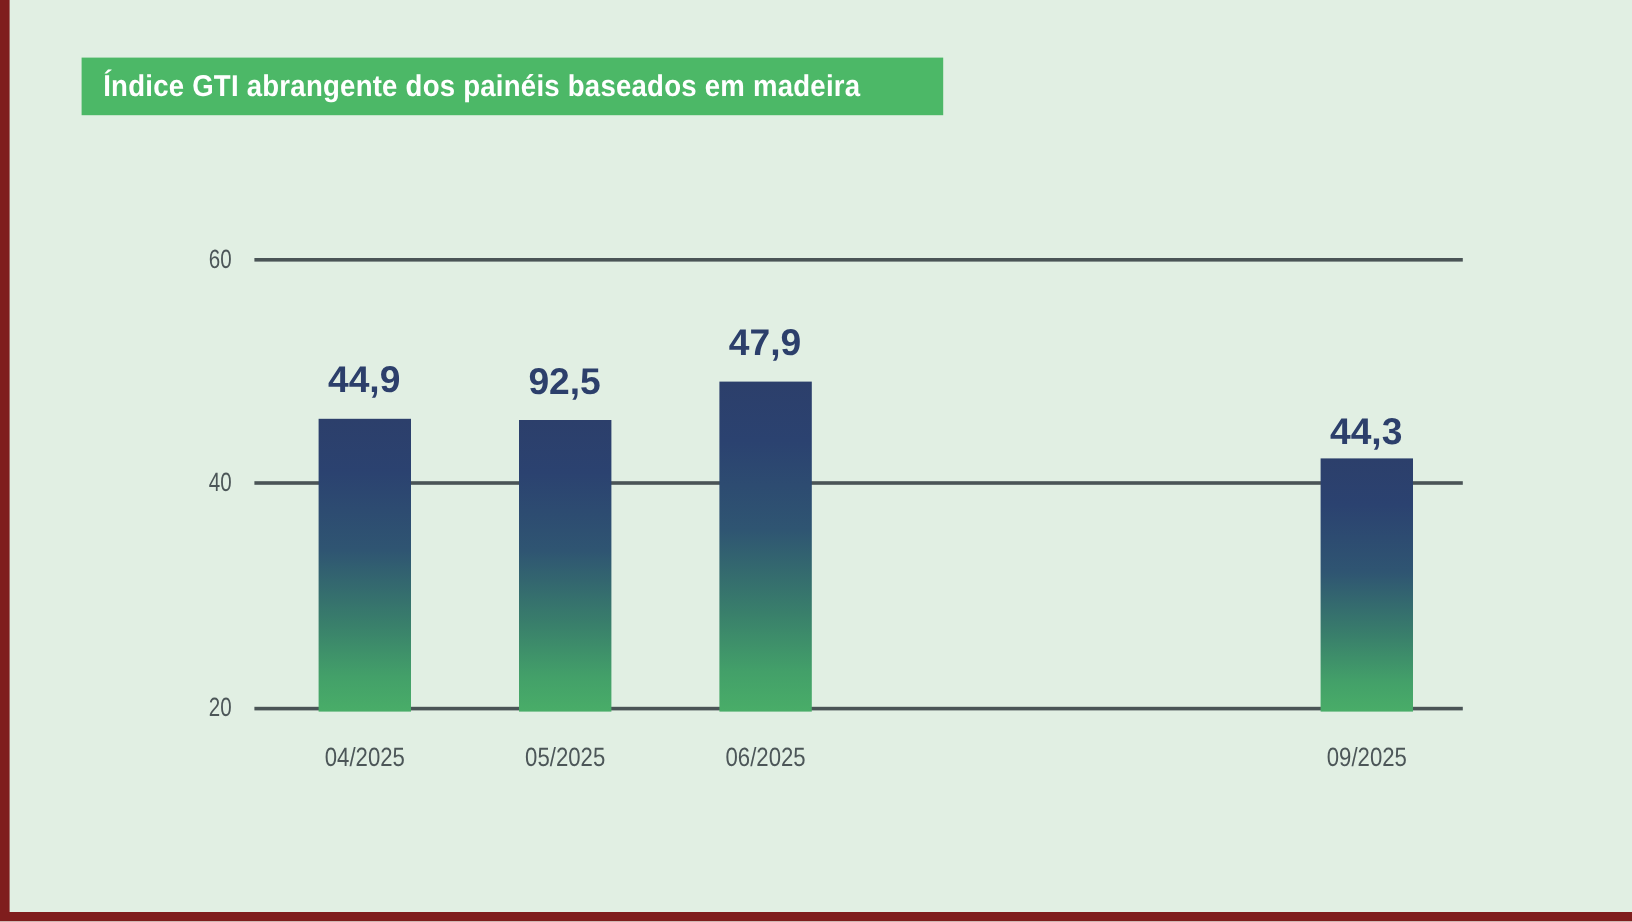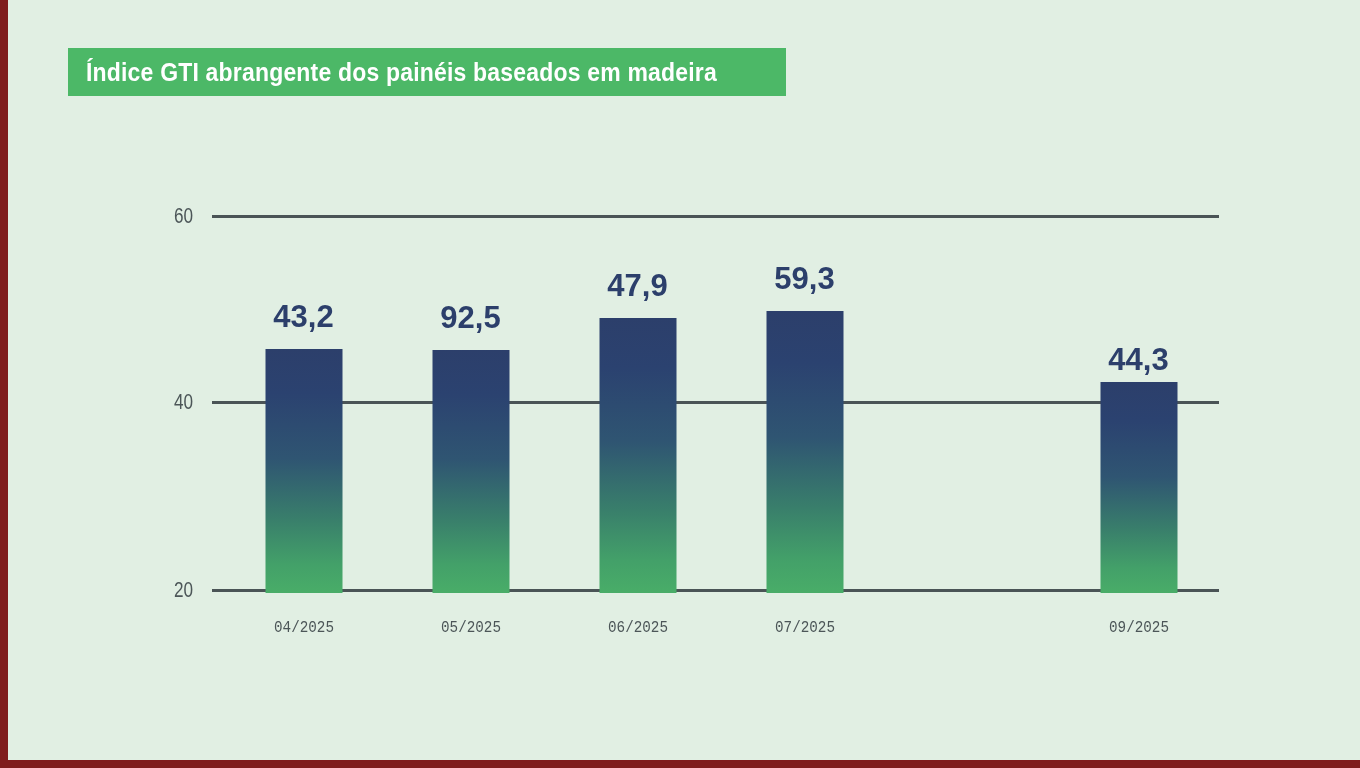--- a/index.html
+++ b/index.html
@@ -125,22 +125,22 @@
     letter-spacing: 0px;
   }
 
   .xtick {
     position: absolute;
     left: 50%;
     transform: translateX(-50%);
     top: 402px;
     white-space: nowrap;
     color: #4c5658;
-    font-family: Liberation Mono, monospace;
-    font-size: 17px;
+    font-family: Liberation Sans, sans-serif;
+    font-size: 22px;
   }
   .xtick span {
     display: inline-block;
     transform: scaleX(0.84);
   }
 </style>
 </head>
 <body>
 
 <div id="page">
@@ -163,41 +163,36 @@
         <div class="ytick">40</div>
       </div>
       <div class="ytick-wrap" style="top:577px">
         <div class="ytick">20</div>
       </div>
 
       <div id="plot">
 
         <div class="bar-slot" style="left:0px;width:167px">
           <div class="bar" style="height:244px"></div>
-          <div class="bar-label" style="bottom:256px">43,2</div>
+          <div class="bar-label" style="bottom:256px">44,9</div>
           <div class="xtick"><span>04/2025</span></div>
         </div>
 
         <div class="bar-slot" style="left:167px;width:167px">
           <div class="bar" style="height:243px"></div>
           <div class="bar-label" style="bottom:255px">92,5</div>
           <div class="xtick"><span>05/2025</span></div>
         </div>
 
         <div class="bar-slot" style="left:334px;width:167px">
           <div class="bar" style="height:275px"></div>
           <div class="bar-label" style="bottom:287px">47,9</div>
           <div class="xtick"><span>06/2025</span></div>
         </div>
 
-        <div class="bar-slot" style="left:501px;width:167px">
-          <div class="bar" style="height:282px"></div>
-          <div class="bar-label" style="bottom:294px">59,3</div>
-          <div class="xtick"><span>07/2025</span></div>
-        </div>
 
 
         <div class="bar-slot" style="left:835px;width:167px">
           <div class="bar" style="height:211px"></div>
           <div class="bar-label" style="bottom:213px">44,3</div>
           <div class="xtick"><span>09/2025</span></div>
         </div>
 
       </div>
     </div>

